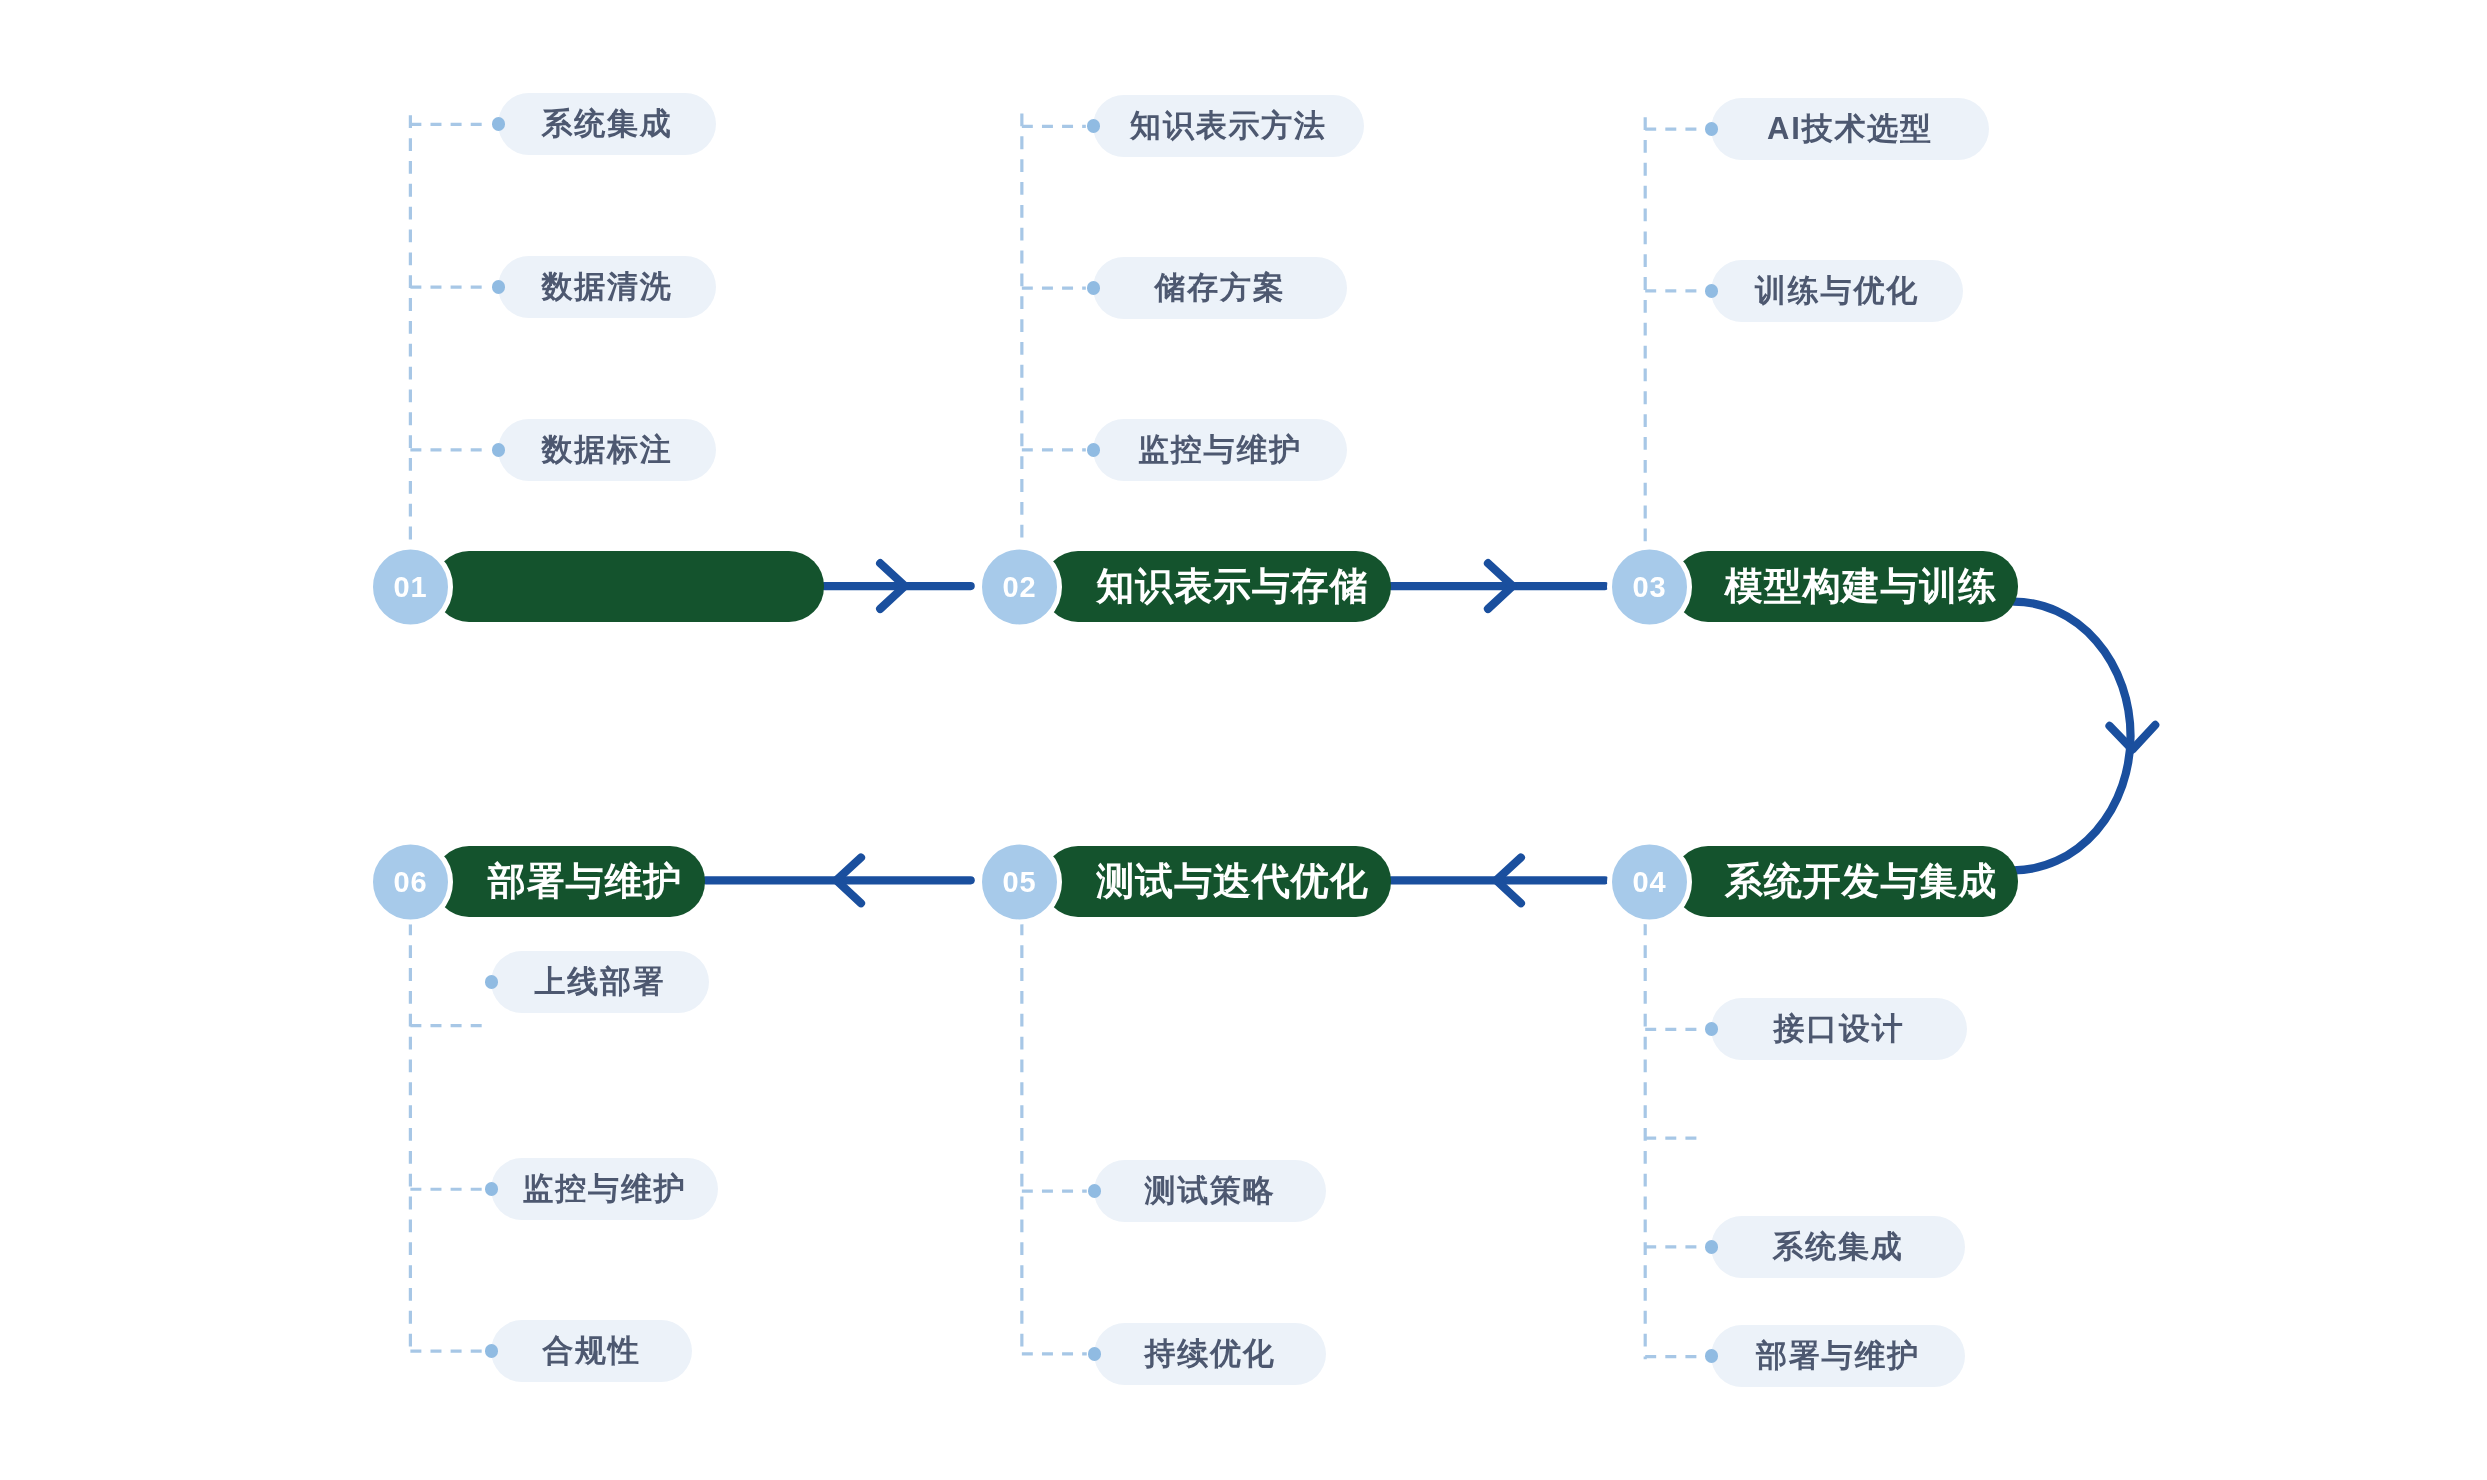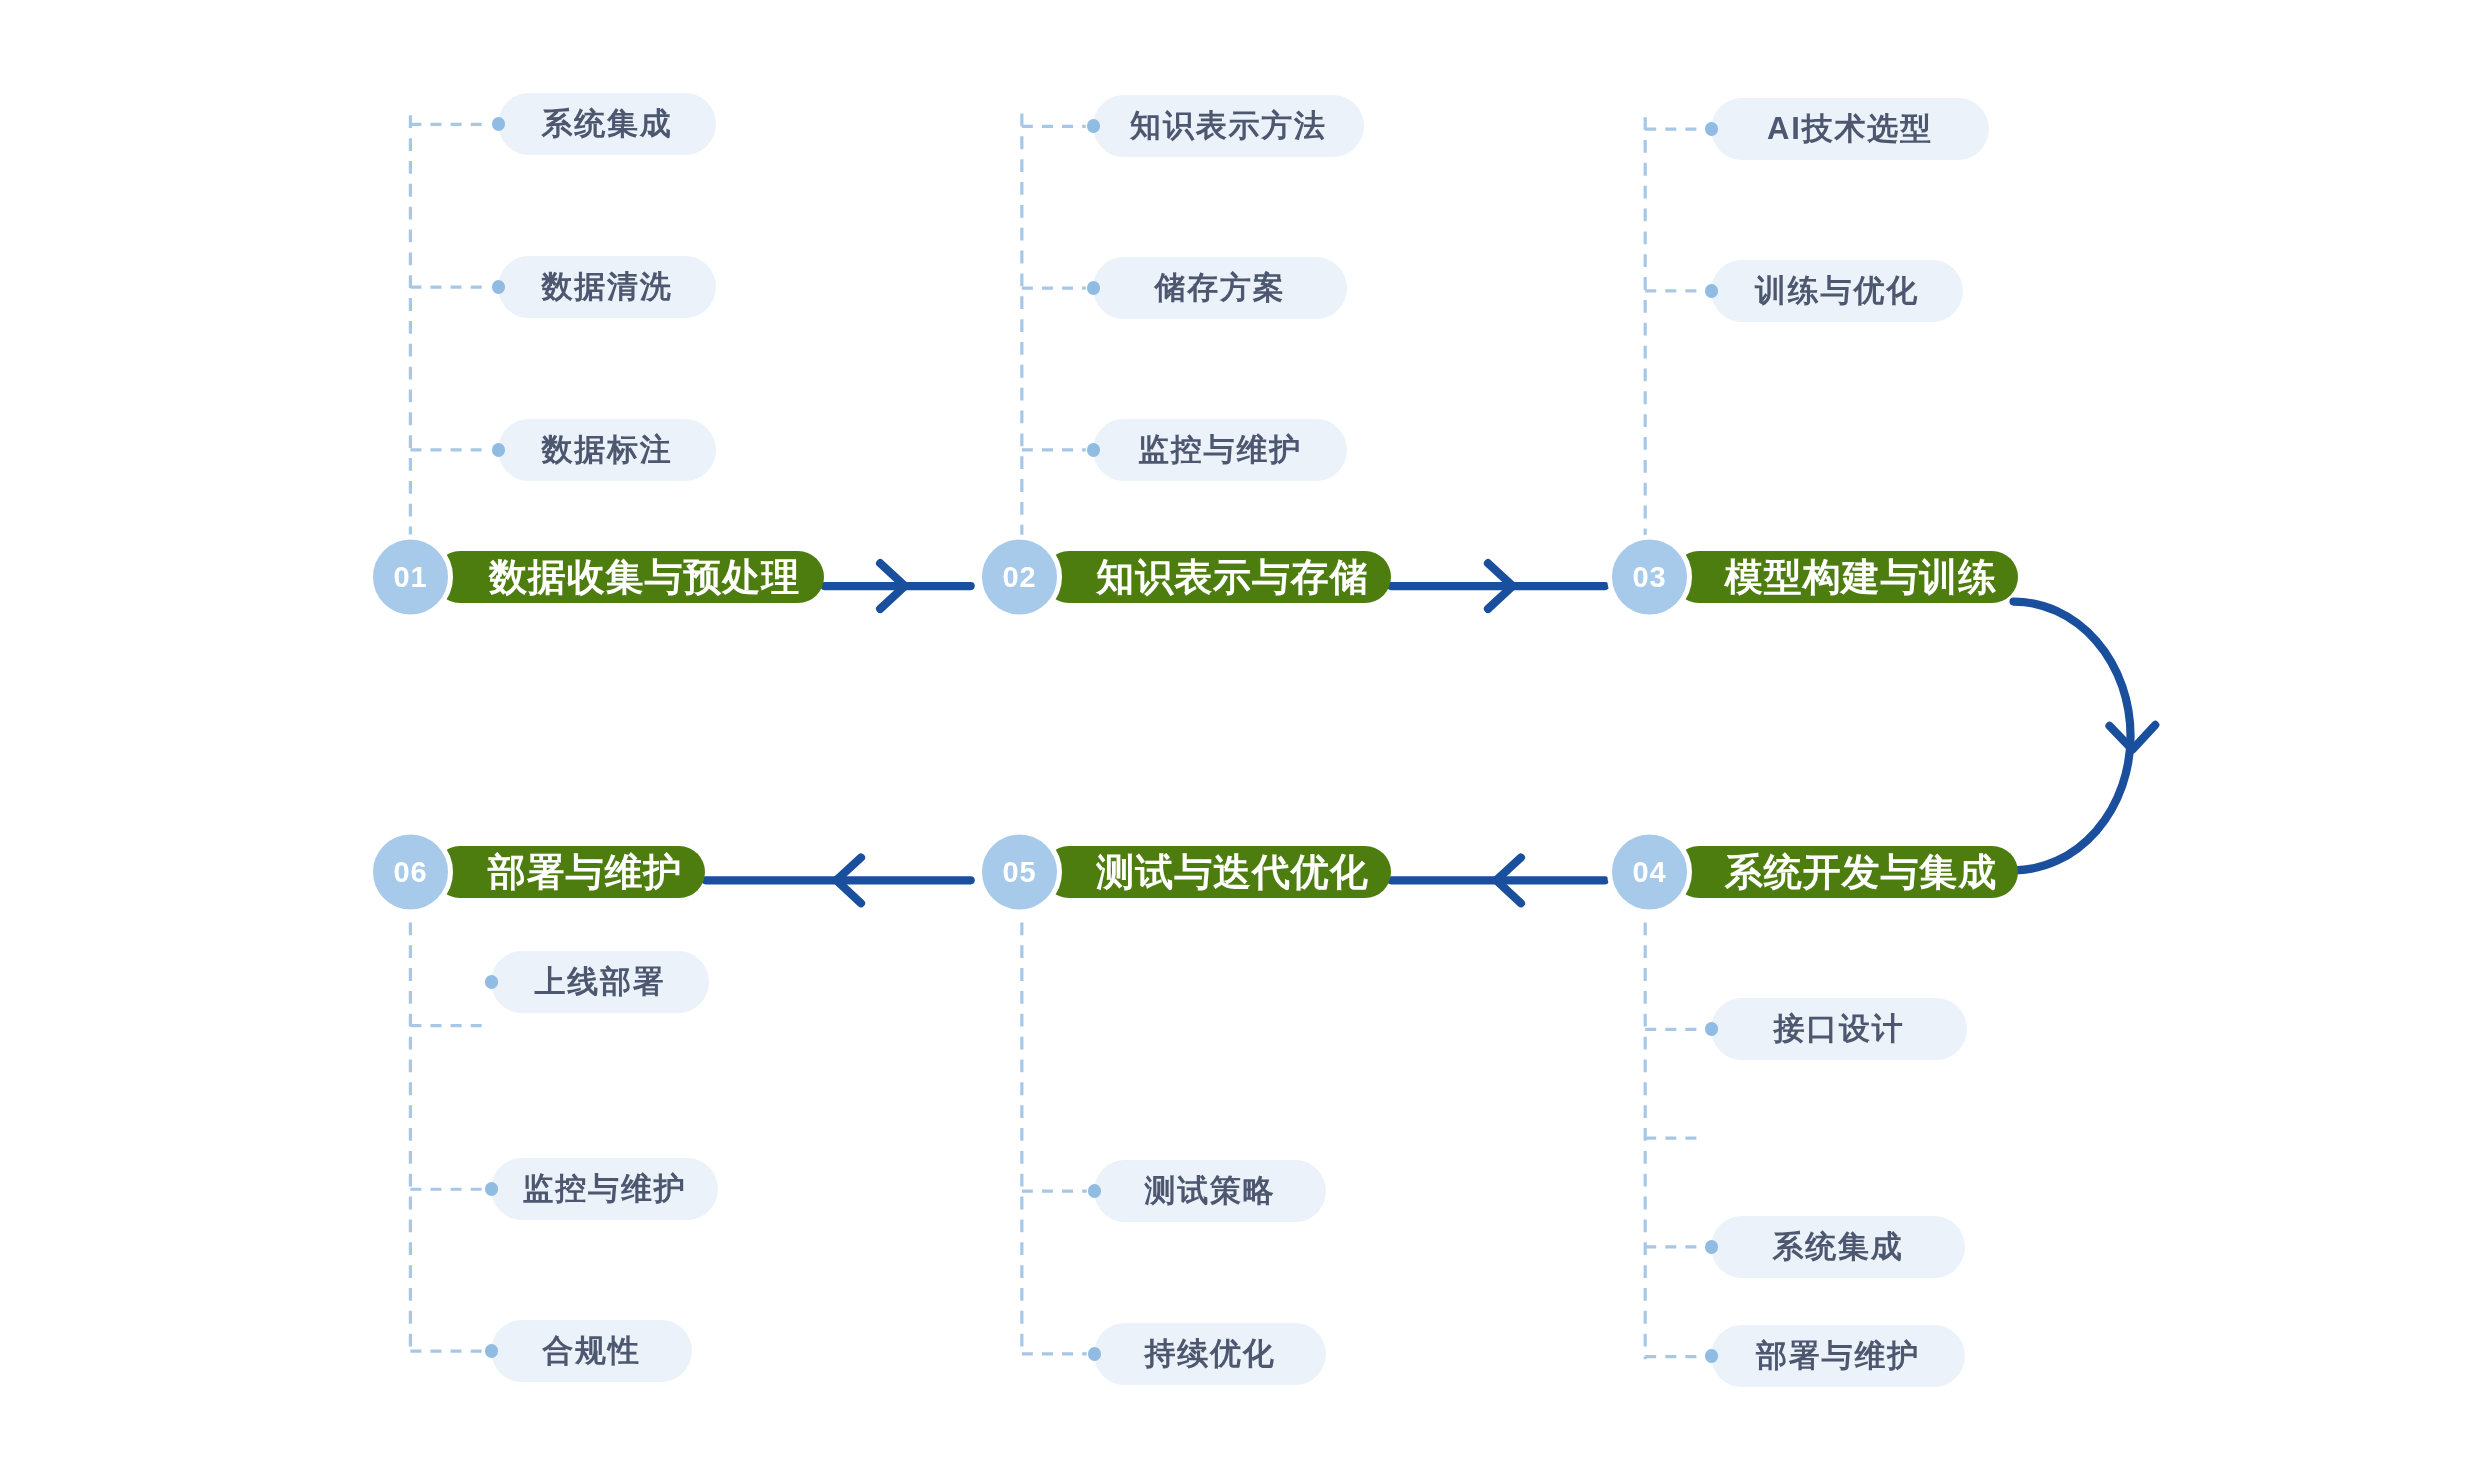--- a/index.html
+++ b/index.html
@@ -5,22 +5,22 @@
   html,body{margin:0;padding:0;background:#ffffff;}
   .canvas{
     position:relative;
     width:2487px;height:1481px;
     background:#ffffff;
     font-family:"Liberation Sans","DejaVu Sans",sans-serif;
     overflow:hidden;
   }
   svg.connectors{position:absolute;left:0;top:0;z-index:1;}
   .stage{
-    position:absolute;height:52px;border-radius:35px;
-    background:#4d7c0f;color:#ffffff;
+    position:absolute;height:71px;border-radius:35px;
+    background:#14532d;color:#ffffff;
     display:flex;align-items:center;justify-content:center;
     box-sizing:border-box;padding-left:53px;padding-right:22px;
     z-index:3;
   }
   .stage-label{
     font-size:38px;font-weight:700;letter-spacing:0.9px;white-space:nowrap;color:#fff;
   }
   .badge{
     position:absolute;left:-66px;top:50%;transform:translateY(-50%);
     width:75px;height:75px;border-radius:50%;
@@ -117,21 +117,20 @@
 
         <line x1="449" y1="1122" x2="529" y2="1122" stroke-dasharray="12 10"></line>
         <line x1="449" y1="1301" x2="529" y2="1301" stroke-dasharray="12 10"></line>
         <line x1="449" y1="1478" x2="529" y2="1478" stroke-dasharray="12 10"></line>
       </g>
     </g>
   </svg>
 
   <div class="stage" style="left:434px;top:551px;width:390px">
     <span class="badge">01</span>
-    <span class="stage-label">数据收集与预处理</span>
   </div>
   <div class="stage" style="left:1043px;top:551px;width:348px">
     <span class="badge">02</span>
     <span class="stage-label">知识表示与存储</span>
   </div>
   <div class="stage" style="left:1673px;top:551px;width:345px">
     <span class="badge">03</span>
     <span class="stage-label">模型构建与训练</span>
   </div>
   <div class="stage" style="left:1673px;top:846px;width:345px">

